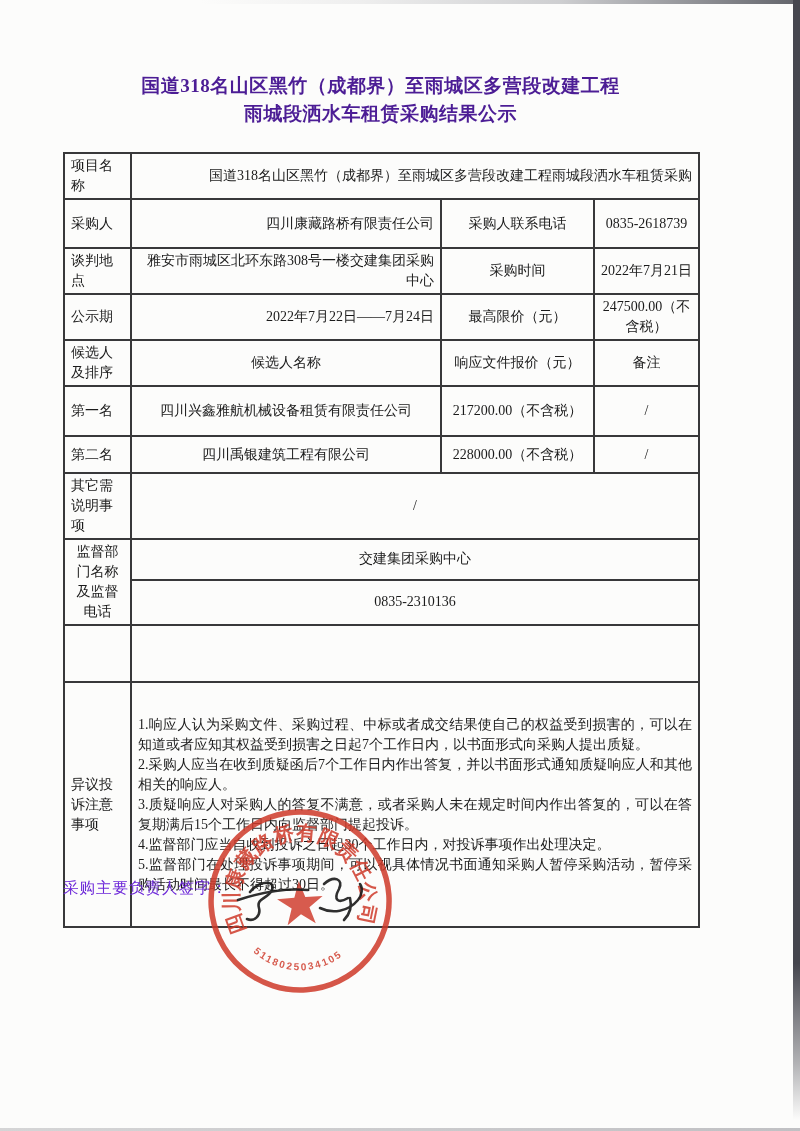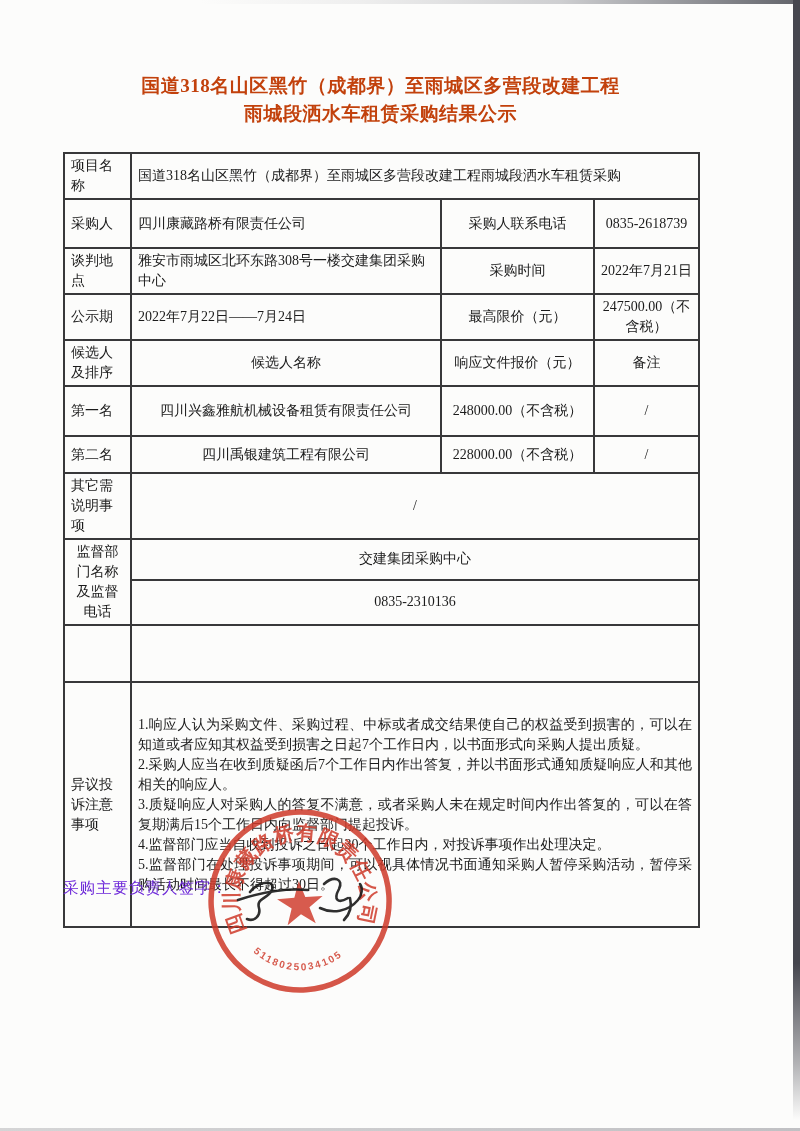--- a/index.html
+++ b/index.html
@@ -22,35 +22,35 @@
     position:absolute;top:0;right:0;width:7px;height:1120px;
     background:linear-gradient(to bottom, #46474f 0%, #45464e 86%, rgba(69,70,78,.4) 95%, rgba(69,70,78,0) 100%);
   }
   .edge-bottom{
     position:absolute;left:0;bottom:0;width:800px;height:3px;
     background:linear-gradient(to right, rgba(140,140,145,.35), rgba(120,120,128,.45));
   }
   .title{
     position:absolute;left:63px;top:72px;width:635px;
     text-align:center;font-weight:bold;font-size:19px;line-height:28px;
-    letter-spacing:.5px;color:#c2410c;
+    letter-spacing:.5px;color:#4c1d95;
   }
   table.main{
     position:absolute;left:63px;top:152px;width:635px;
     border-collapse:collapse;table-layout:fixed;
   }
   table.main td{
     border:2px solid #38383a;
     font-size:14px;line-height:20px;color:#1b1b1b;
     padding:2px 6px;vertical-align:middle;
     overflow:hidden;
   }
   td.lbl{padding:2px 3px 2px 5px;}
   td.ctr{text-align:center;}
-  td.lft{text-align:left;}
+  td.lft{text-align:right;}
   col.c1{width:67px;}
   col.c2{width:310px;}
   col.c3{width:153px;}
   col.c4{width:105px;}
   tr.r1{height:33px;} tr.r2{height:49px;} tr.r3{height:44px;padding-left:8px;}
   tr.r4{height:43px;} tr.r5{height:41px;} tr.r6{height:50px;}
   tr.r7{height:37px;} tr.r8{height:41px;} tr.r9a{height:36px;border-radius:15px;}
   tr.r9b{height:40px;} tr.r10{height:57px;} tr.r11{height:245px;}
   td.longtext{
     vertical-align:top;padding:6px 8px 4px 7px;
@@ -122,21 +122,21 @@
     <tr class="r5">
       <td class="lbl">候选人及排序</td>
       <td class="ctr">候选人名称</td>
       <td class="ctr">响应文件报价（元）</td>
       <td class="ctr">备注</td>
     </tr>
 
     <tr class="r6">
       <td class="lbl">第一名</td>
       <td class="ctr">四川兴鑫雅航机械设备租赁有限责任公司</td>
-      <td class="ctr">248000.00（不含税）</td>
+      <td class="ctr">217200.00（不含税）</td>
       <td class="ctr">/</td>
     </tr>
 
     <tr class="r7">
       <td class="lbl">第二名</td>
       <td class="ctr">四川禹银建筑工程有限公司</td>
       <td class="ctr">228000.00（不含税）</td>
       <td class="ctr">/</td>
     </tr>
 

